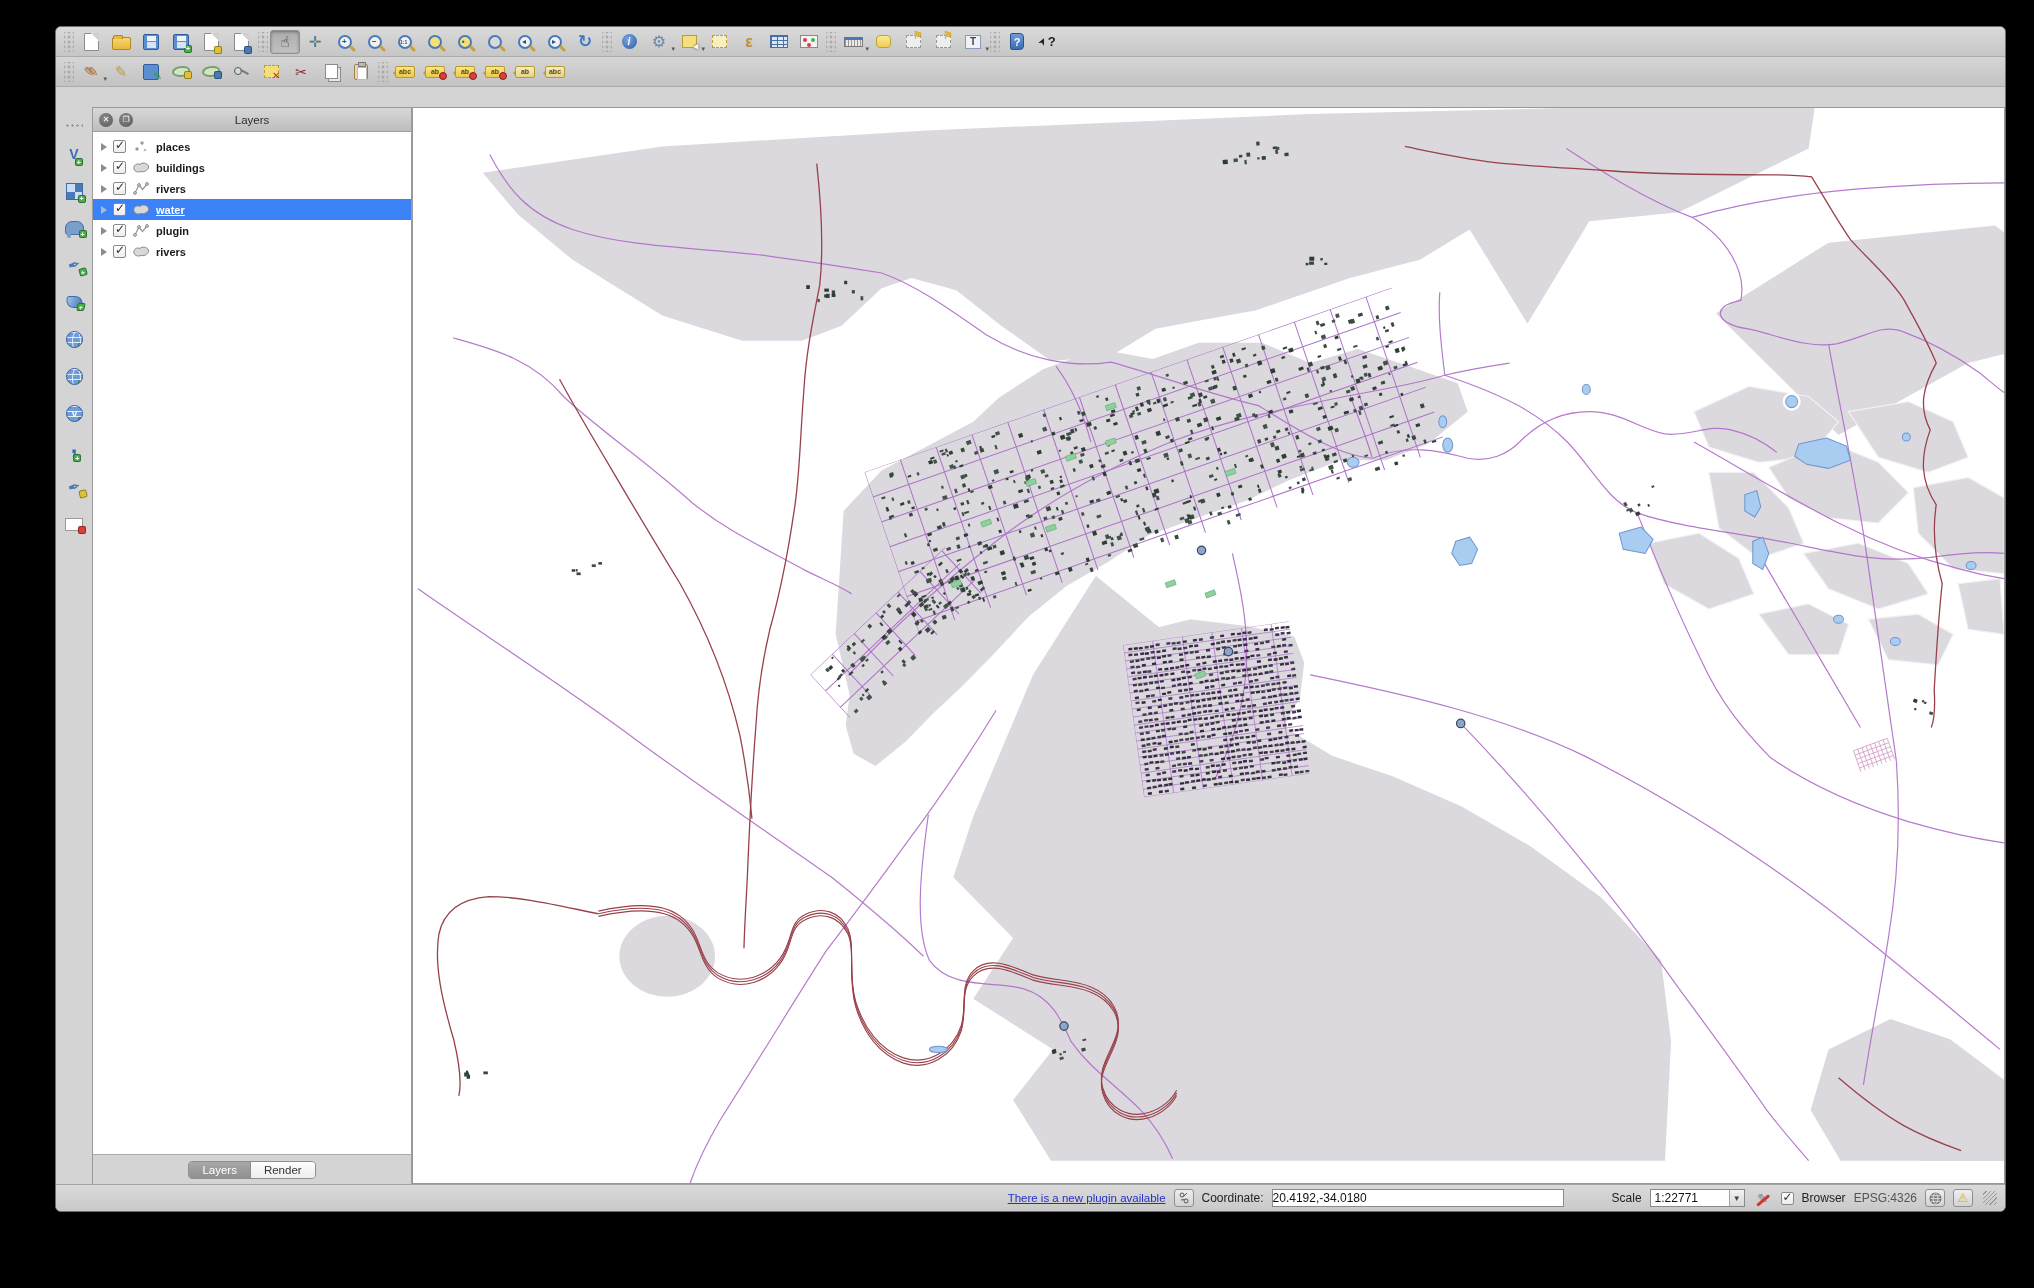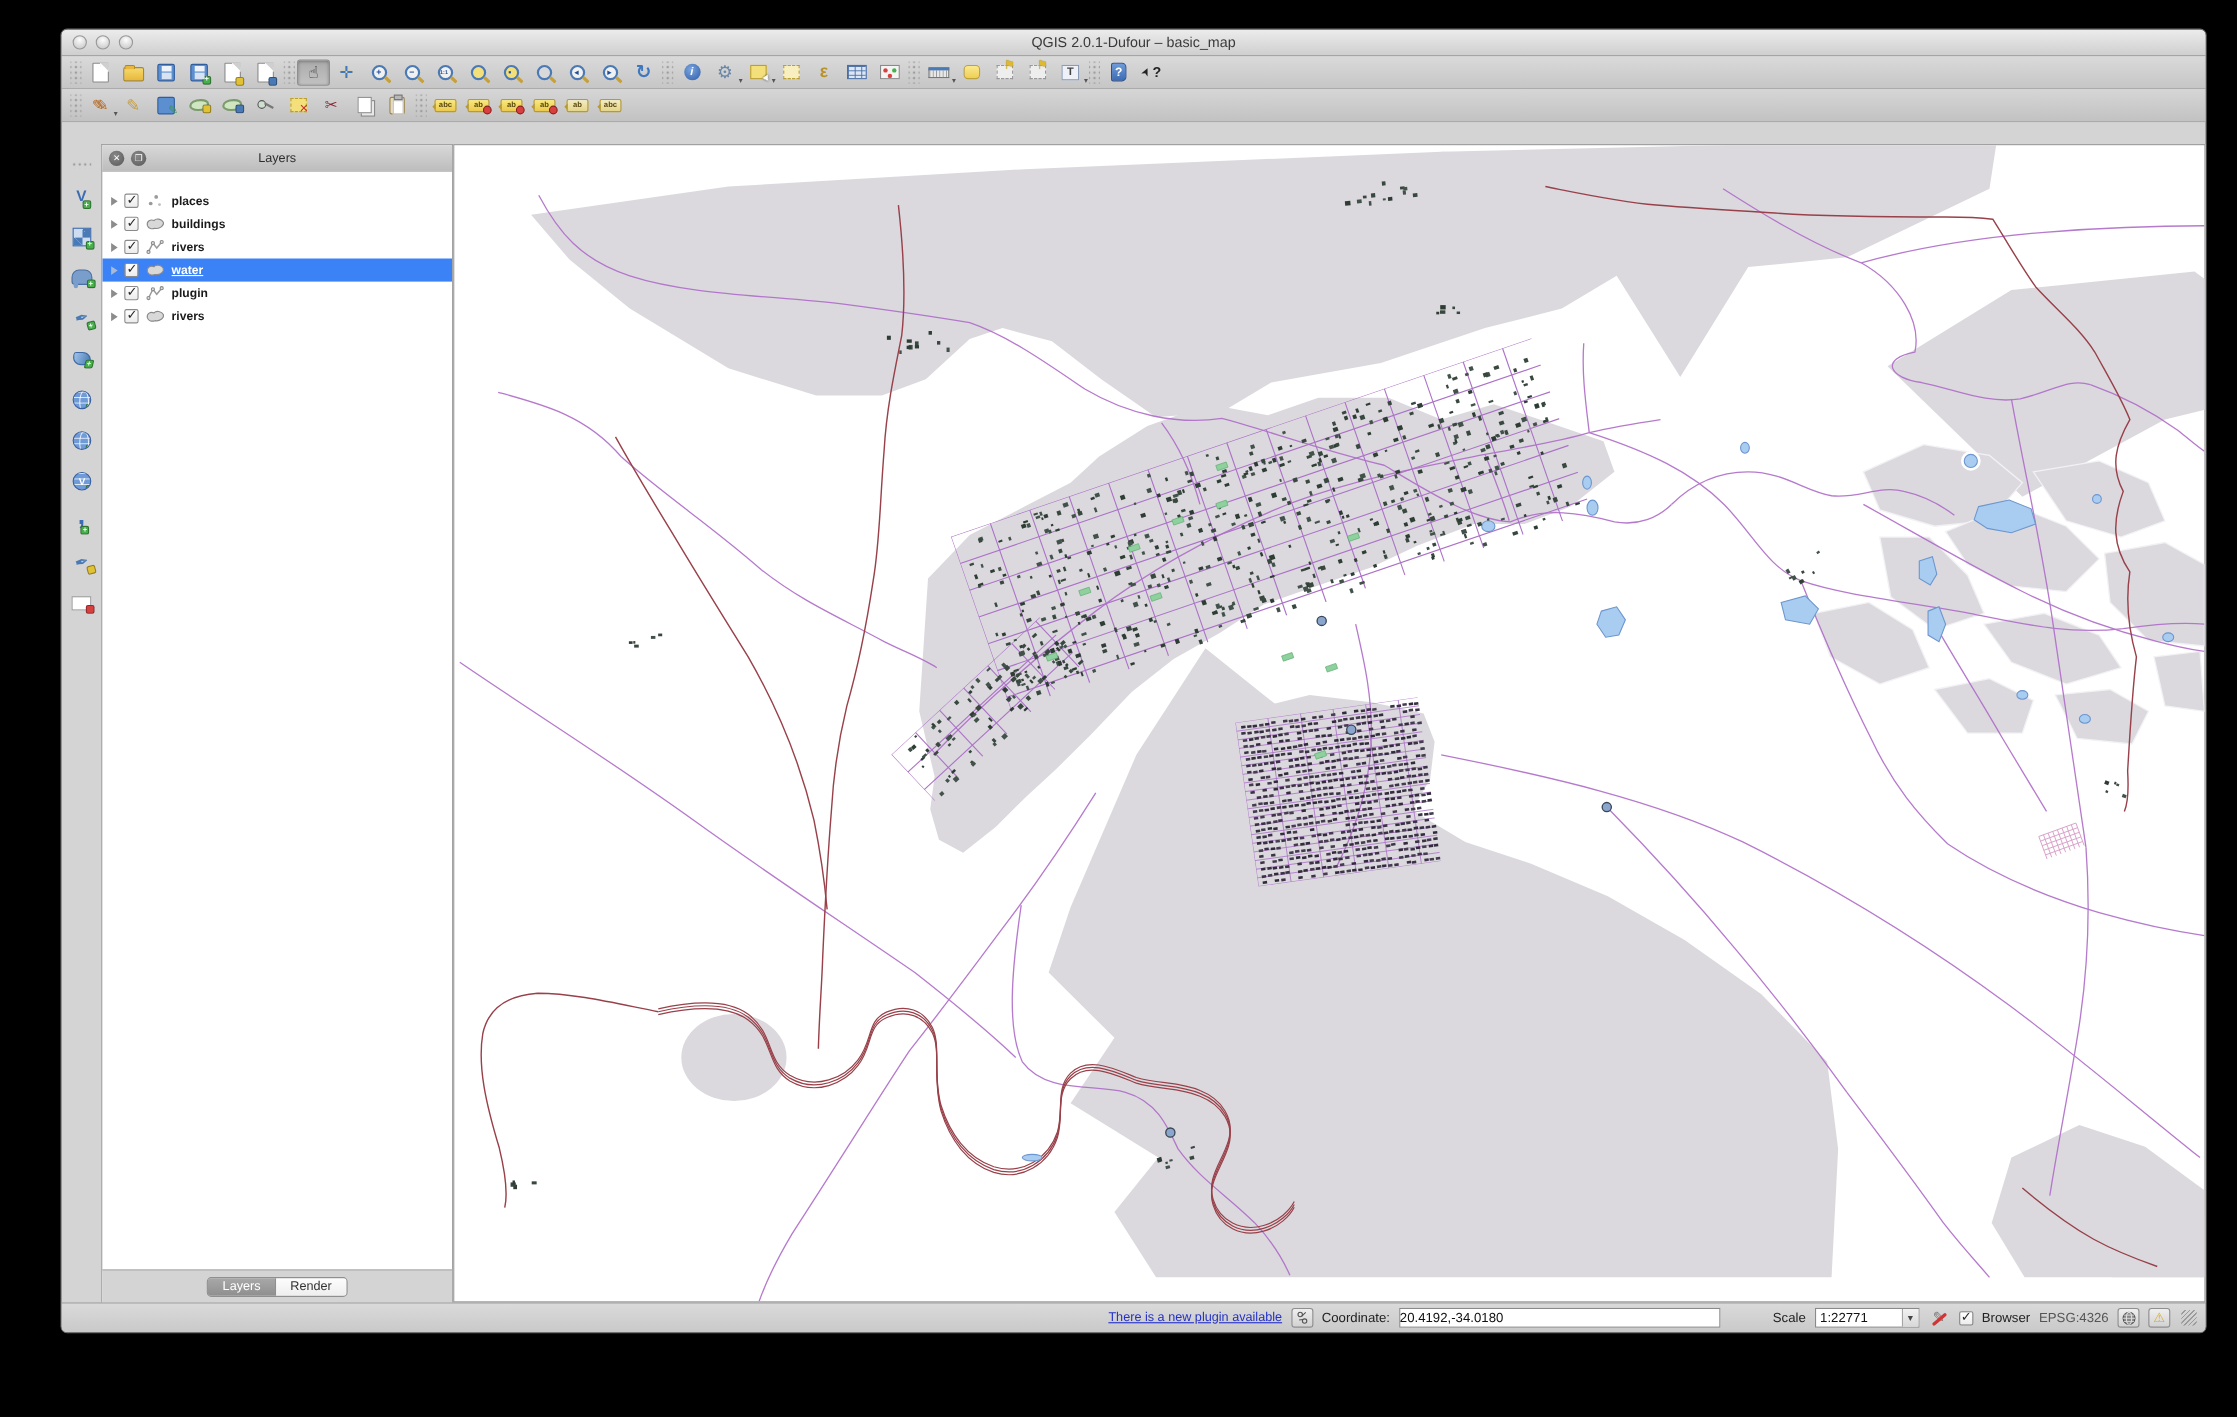--- a/index.html
+++ b/index.html
@@ -120,21 +120,21 @@
   .sidetools{width:36px;flex:0 0 auto;display:flex;flex-direction:column;align-items:center;gap:13px;padding-top:16px;}
   .sidetools .handle{width:18px;height:6px;background-image:radial-gradient(#9d9d9d 1px,transparent 1.4px);background-size:5px 5px;}
   .vbtn{width:26px;height:24px;display:flex;align-items:center;justify-content:center;position:relative;}
   .panel{width:320px;flex:0 0 auto;display:flex;flex-direction:column;border:1px solid #9b9b9b;border-bottom:none;
          background:#fff;margin-bottom:0;}
   .panel-head{height:24px;background:linear-gradient(#d8d8d8,#bdbdbd);border-bottom:1px solid #a0a0a0;
               display:flex;align-items:center;position:relative;flex:0 0 auto;}
   .ph-btn{width:14px;height:14px;border-radius:50%;background:radial-gradient(circle at 40% 35%,#8a8a8a,#565656);
           color:#fff;font-size:8px;display:flex;align-items:center;justify-content:center;margin-left:6px;}
   .panel-title{position:absolute;left:0;right:0;text-align:center;font-size:11.5px;color:#2e2e2e;}
-  .layer-list{flex:1 1 auto;padding-top:16px;overflow:hidden;}
+  .layer-list{flex:1 1 auto;padding-top:4px;overflow:hidden;}
   .lrow{height:21px;display:flex;align-items:center;gap:6px;padding-left:8px;}
   .lrow.sel{background:#3b82f6;}
   .tri{width:0;height:0;border-style:solid;border-width:4px 0 4px 6px;border-color:transparent transparent transparent #8c8c8c;flex:0 0 auto;}
   .lrow.sel .tri{border-left-color:#a9b9d8;}
   .cb{width:13px;height:13px;border:1px solid #8a8a8a;border-radius:2px;background:linear-gradient(#fff,#ececec);
       position:relative;flex:0 0 auto;}
   .cb::after{content:"✓";position:absolute;left:1px;top:-3px;font-size:12px;font-weight:bold;color:#2b2b2b;}
   .licon{width:18px;display:flex;align-items:center;justify-content:center;flex:0 0 auto;}
   .llabel{font-size:11px;font-weight:bold;color:#1a1a1a;}
   .lrow.sel .llabel{color:#fff;text-decoration:underline;}
@@ -166,28 +166,20 @@
   .sb-epsg{color:#555;text-align:right;}
   .sb-warn{color:#d9a71c;font-size:12px;}
   .grip{width:14px;height:14px;margin-left:2px;background:repeating-linear-gradient(135deg,transparent,transparent 2px,#9a9a9a 2px,#9a9a9a 3px);}
 </style>
 </head>
 <body>
 
 <div class="screen">
   <div class="window">
 
-    <div class="titlebar">
-      <div class="lights">
-        <span class="light"></span>
-        <span class="light"></span>
-        <span class="light"></span>
-      </div>
-      <div class="title">QGIS 2.0.1-Dufour – basic_map</div>
-    </div>
 
     <div class="toolbar row1" id="tb1">
         <div class="tb-sep"></div>
         <div class="tbtn">
           <span class="icon s-page"></span>
         </div>
         <div class="tbtn">
           <span class="icon s-folder"></span>
         </div>
         <div class="tbtn">

